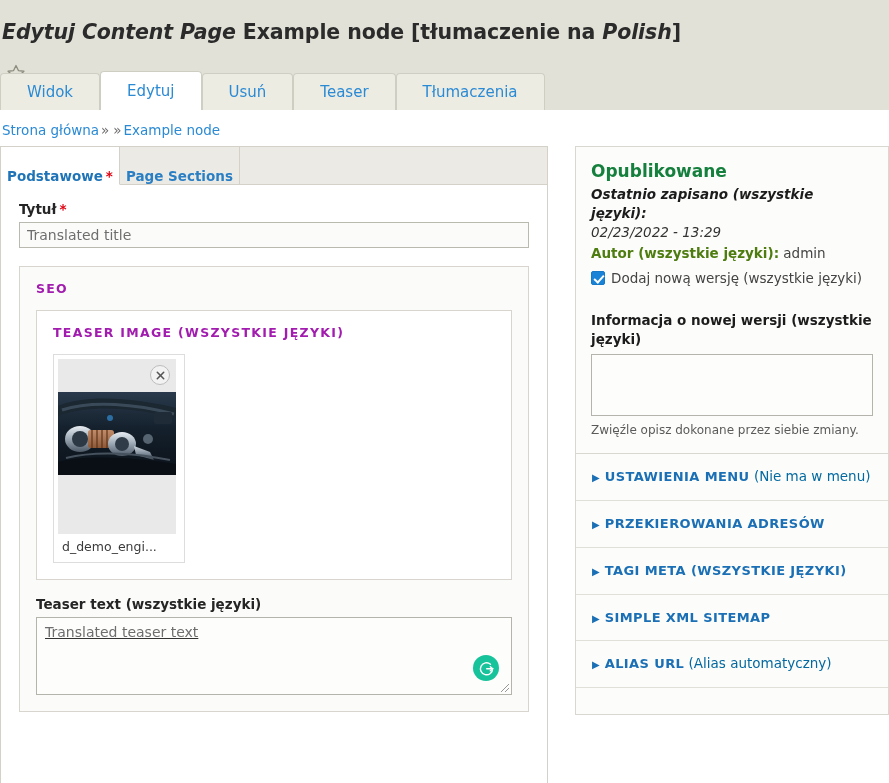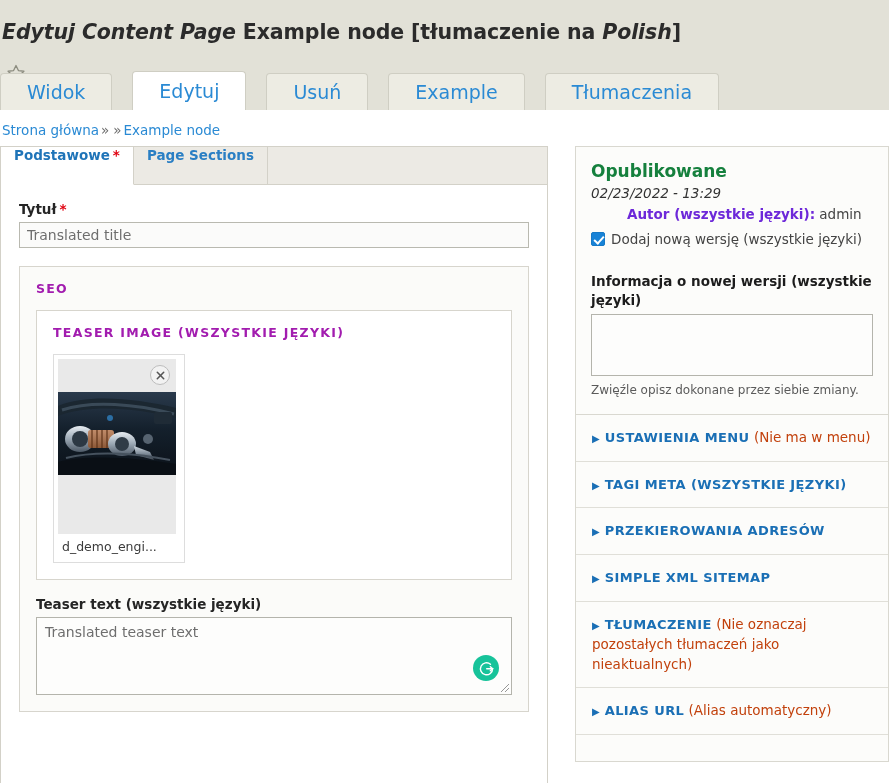--- a/index.html
+++ b/index.html
@@ -40,26 +40,26 @@
     left: 0; bottom: 0;
     display:flex;
     align-items:flex-end;
     height: 39px;
   }
   .tab {
     background:#edece3;
     border:1px solid #cfcec3;
     border-bottom:none;
     border-radius: 4px 4px 0 0;
-    margin-right: 20px;
+    margin-right: 0;
     padding: 0 26px;
     height: 37px;
     line-height: 37px;
     color:#2a8ad4;
-    font-size: 19px;
+    font-size: 15px;
     cursor: pointer;
     white-space: nowrap;
   }
   .tab.active {
     background:#fff;
     border-color:#cfcec3;
     height: 39px;
     line-height: 38px;
     color:#2a8ad4;
   }
@@ -81,22 +81,22 @@
   
   .subtabs {
     display:flex;
     background:#eceae4;
     border:1px solid #d3d1c8;
     border-bottom:none;
     height: 38px;
     align-items:stretch;
   }
   .subtab {
-    padding: 0 13px;
-    display:flex; align-items:flex-start;
+    padding: 0 6px;
+    display:flex; align-items:flex-end;
     font-weight:bold;
     font-size:13.5px;
     color:#2a7fc4;
     border-right:1px solid #d3d1c8;
     cursor:pointer;
     white-space:nowrap;
   }
   .subtab.active {
     background:#fff;
     color:#1f74b8;
@@ -182,21 +182,21 @@
     padding:5px 4px 4px 4px;
     background:#fff;
     white-space:nowrap; overflow:hidden;
   }
   .media-hint {
     color:#666; font-size:13px; margin-top: 12px;
   }
 
   
   .teaser-block { margin-top: 16px; }
-  .ta-wrap { position:relative; }
+  .ta-wrap { position:relative;text-decoration:underline; }
   textarea.ta {
     width:100%;
     border:1px solid #b4b4ac;
     background:#fdfdfc;
     font-family:inherit;
     font-size:14px;
     color:#5b5b5b;
     padding:6px 8px;
     resize:none;
     display:block;
@@ -225,21 +225,21 @@
   .side-status {
     font-size:17px; font-weight:bold; color:#15803d;
     margin:0 0 4px 0;
   }
   .side-em {
     font-style:italic; font-weight:bold; font-size:13.5px;
     color:#1c1c1c; line-height:1.38;
   }
   .side-date { font-style:italic; font-size:13.5px; color:#333; margin-top:2px; }
   .side-row { font-size:13.5px; color:#444; margin-top:4px; line-height:1.4; }
-  .side-row b { color:#6d28d9;margin-left:36px; }
+  .side-row b { color:#4d7c0f; }
   .chk-row { display:flex; align-items:flex-start; gap:6px; margin-top:6px; }
   .chk {
     width:14px; height:14px; flex:0 0 14px;
     background:#1883d7; border:1px solid #1679c6; border-radius:2px;
     position:relative; margin-top:2px; cursor:pointer;
   }
   .chk:after {
     content:""; position:absolute;
     left:4px; top:1px; width:4px; height:8px;
     border:solid #fff; border-width:0 2px 2px 0;
@@ -265,41 +265,41 @@
     font-size:13.5px;
     cursor:pointer;
     line-height:1.45;
   }
   .acc-item:first-child { border-top:none; }
   .acc-caret { color:#1a6fb5; font-size:10px; margin-right:5px; }
   .acc-title {
     color:#1a6fb5; font-weight:bold; text-transform:uppercase;
     letter-spacing:0.4px; font-size:13px;
   }
-  .acc-sub { color:#c2410c; font-weight:normal; text-transform:none; letter-spacing:0; font-size:13.5px; }
+  .acc-sub { color:#0369a1; font-weight:normal; text-transform:none; letter-spacing:0; font-size:13.5px; }
 </style>
 </head>
 <body>
 
 <div class="header-band">
   <h1 class="page-title"><span class="it">Edytuj Content Page</span><span> Example node [tłumaczenie na </span><span class="it">Polish</span><span>]</span></h1>
 
   <div class="star-row">
     <span class="star-icon" title="star">
       <svg width="20" height="20" viewBox="0 0 24 24" fill="none" stroke="#8d8d80" stroke-width="1.6" stroke-linejoin="round">
         <polygon points="12,3 14.9,9.1 21.5,9.9 16.7,14.5 17.9,21 12,17.9 6.1,21 7.3,14.5 2.5,9.9 9.1,9.1"></polygon>
       </svg>
     </span>
   </div>
 
   <nav class="tabs">
     <div class="tab"><span>Widok</span></div>
     <div class="tab active"><span>Edytuj</span></div>
     <div class="tab"><span>Usuń</span></div>
-    <div class="tab"><span>Example</span></div>
+    <div class="tab"><span>Teaser</span></div>
     <div class="tab"><span>Tłumaczenia</span></div>
   </nav>
 </div>
 
 <div class="breadcrumb">
   <a href="#">Strona główna</a><span class="sep">»</span><span class="sep">»</span><a href="#">Example node</a>
 </div>
 
 <div class="layout">
 
@@ -406,20 +406,21 @@
         </div>
       </div>
 
     </div>
   </div>
 
   <div class="side-col">
 
     <div class="side-panel">
       <div class="side-status">Opublikowane</div>
+      <div class="side-em">Ostatnio zapisano (wszystkie języki):</div>
       <div class="side-date">02/23/2022 - 13:29</div>
       <div class="side-row">
         <b>Autor (wszystkie języki):</b>
         <span>admin</span>
       </div>
 
       <div class="chk-row">
         <span class="chk"></span>
         <span class="chk-label">Dodaj nową wersję (wszystkie języki)</span>
       </div>
@@ -427,30 +428,27 @@
       <div class="side-lbl">Informacja o nowej wersji (wszystkie języki)</div>
       <textarea class="side-ta" style=""></textarea>
       <div class="side-hint">Zwięźle opisz dokonane przez siebie zmiany.</div>
     </div>
 
     <div class="accordion">
       <div class="acc-item">
         <span class="acc-caret">▶</span><span class="acc-title">USTAWIENIA MENU</span> <span class="acc-sub">(Nie ma w menu)</span>
       </div>
       <div class="acc-item">
+        <span class="acc-caret">▶</span><span class="acc-title">PRZEKIEROWANIA ADRESÓW</span> <span class="acc-sub"></span>
+      </div>
+      <div class="acc-item">
         <span class="acc-caret">▶</span><span class="acc-title">TAGI META (WSZYSTKIE JĘZYKI)</span> <span class="acc-sub"></span>
       </div>
       <div class="acc-item">
-        <span class="acc-caret">▶</span><span class="acc-title">PRZEKIEROWANIA ADRESÓW</span> <span class="acc-sub"></span>
-      </div>
-      <div class="acc-item">
         <span class="acc-caret">▶</span><span class="acc-title">SIMPLE XML SITEMAP</span> <span class="acc-sub"></span>
-      </div>
-      <div class="acc-item">
-        <span class="acc-caret">▶</span><span class="acc-title">TŁUMACZENIE</span> <span class="acc-sub">(Nie oznaczaj pozostałych tłumaczeń jako nieaktualnych)</span>
       </div>
       <div class="acc-item">
         <span class="acc-caret">▶</span><span class="acc-title">ALIAS URL</span> <span class="acc-sub">(Alias automatyczny)</span>
       </div>
       <div class="acc-item">
          
       </div>
     </div>
 
   </div>

